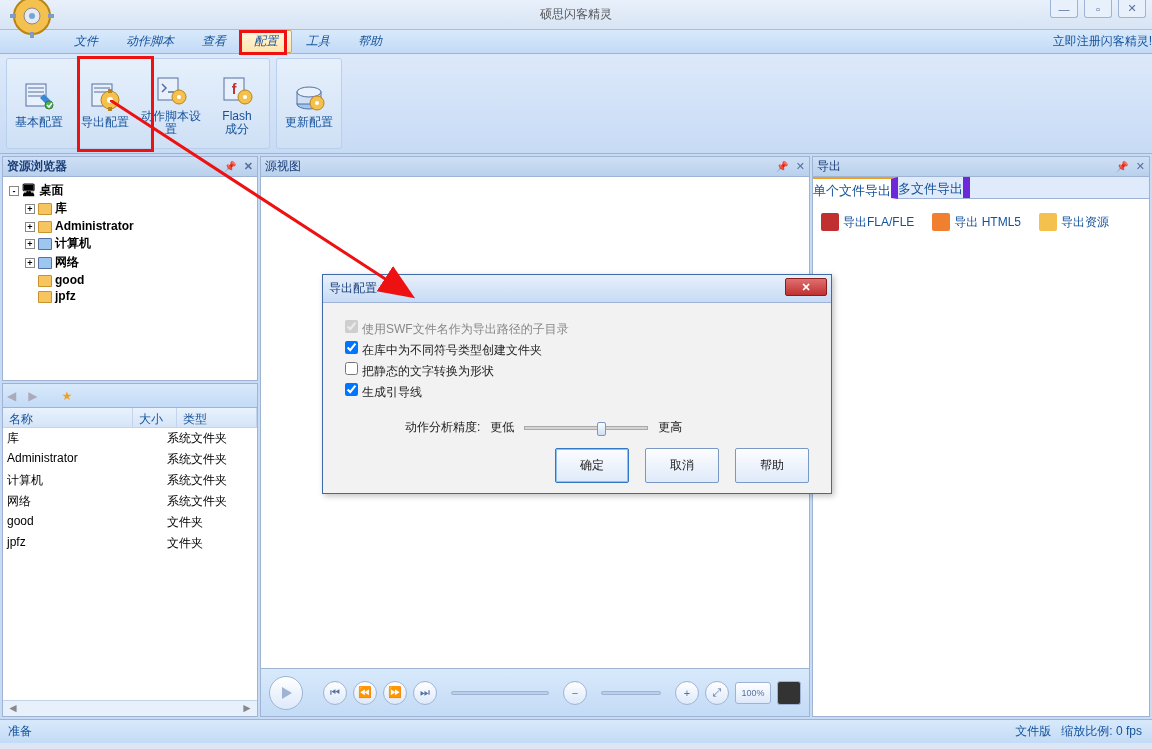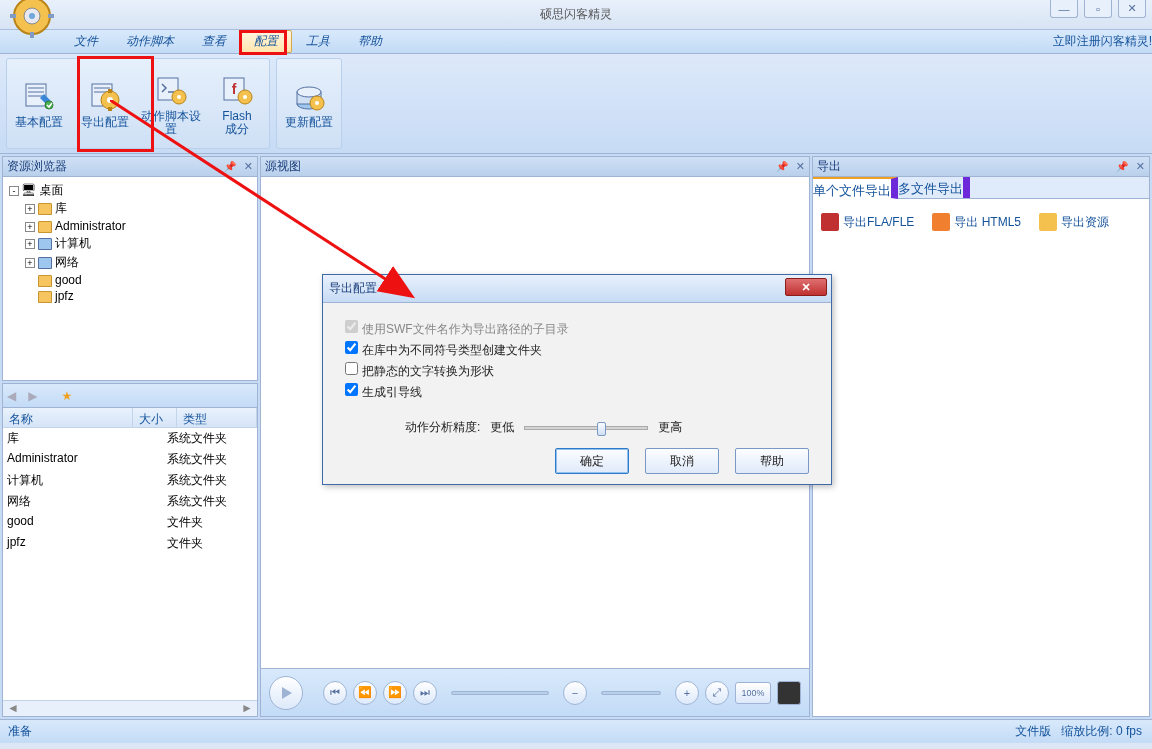--- a/index.html
+++ b/index.html
@@ -74,21 +74,21 @@
 .dlg-title { height:28px; background: linear-gradient(#e8f0fb,#c7dbf5); display:flex; align-items:center; padding:0 6px; color:#1a3e7a; font-size:12px; position:relative; border-bottom:1px solid #9fb4d4;}
 .dlg-close { position:absolute; right:4px; top:3px; width:42px; height:18px; background:linear-gradient(#e07070,#c03030); border:1px solid #8a1c1c; border-radius:2px; color:#fff; display:flex; align-items:center; justify-content:center; font-size:11px; cursor:pointer; font-weight:bold;}
 .dlg-body { padding:14px 22px 10px 22px; }
 .dlg-body label { display:block; margin:3px 0; color:#222; font-size:12px; }
 .dlg-body label.disabled { color:#888; }
 .dlg-body input[type=checkbox] { margin-right:4px; }
 .sliderrow { display:flex; align-items:center; gap:10px; margin:18px 0 8px 60px; color:#222; }
 .slider { width:124px; height:4px; background:#d4d4d4; border:1px solid #aaa; position:relative; }
 .slider .thumb { position:absolute; top:-5px; left:72px; width:9px; height:14px; background:linear-gradient(#fafcff,#cfe0f5); border:1px solid #7a98c4; border-radius:2px; }
 .dlg-buttons { display:flex; justify-content:flex-end; gap:16px; margin-top:12px;}
-.dlg-buttons button { width:74px; height:26px; border:1px solid #7a98c4; background:linear-gradient(#fcfdff,#dfeafa); color:#222; font-size:12px; cursor:pointer; border-radius:2px;}
+.dlg-buttons button { width:74px; height:35px; border:1px solid #7a98c4; background:linear-gradient(#fcfdff,#dfeafa); color:#222; font-size:12px; cursor:pointer; border-radius:2px;}
 .dlg-buttons button.primary { border:1px solid #2f79c8; box-shadow:0 0 0 1px #8fc1f0 inset; }
 
 
 .redbox { position:absolute; border:3px solid #e11; pointer-events:none; z-index:20;}
 .arrow-svg { position:absolute; z-index:19; pointer-events:none; }
 
 
 svg { display:block; }
 </style>
 </head>
@@ -177,21 +177,21 @@
           <circle cx="25" cy="25" r="2" fill="#fff"></circle>
         </svg>
       <span>更新配置</span>
     </div>
   </div>
 </div>
 
 <div class="workspace">
 
   <div class="leftcol">
-    <div class="panel" style="flex:1;">
+    <div class="panel" style="flex:1;font-weight:bold;">
       <div class="panelhdr">
         <span>资源浏览器</span>
         <span class="pin">📌</span>
         <span class="close">✕</span>
       </div>
       <div class="tree">
         <ul style="padding-left:2px;">
           <li><span class="exp">-</span>🖥 <span>桌面</span>
             <ul>
               <li><span class="exp">+</span><span class="fico"></span><span>库</span></li>

